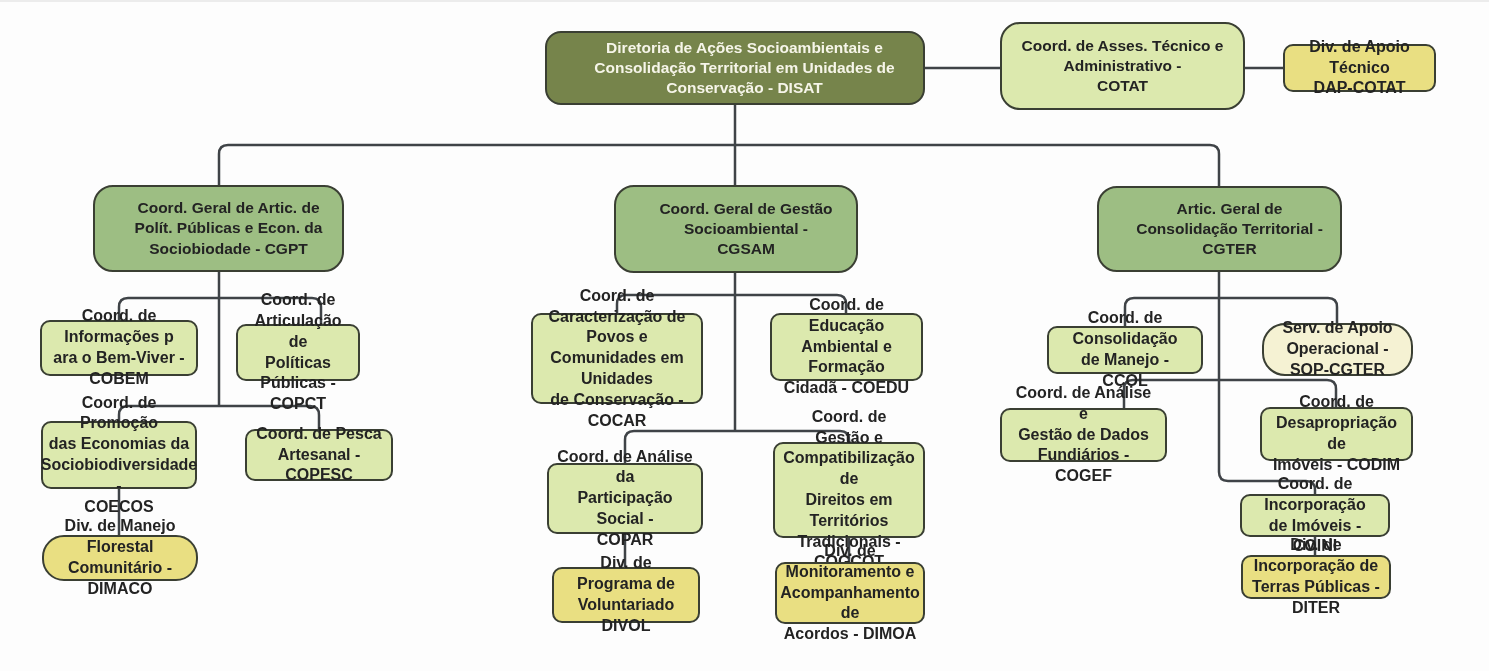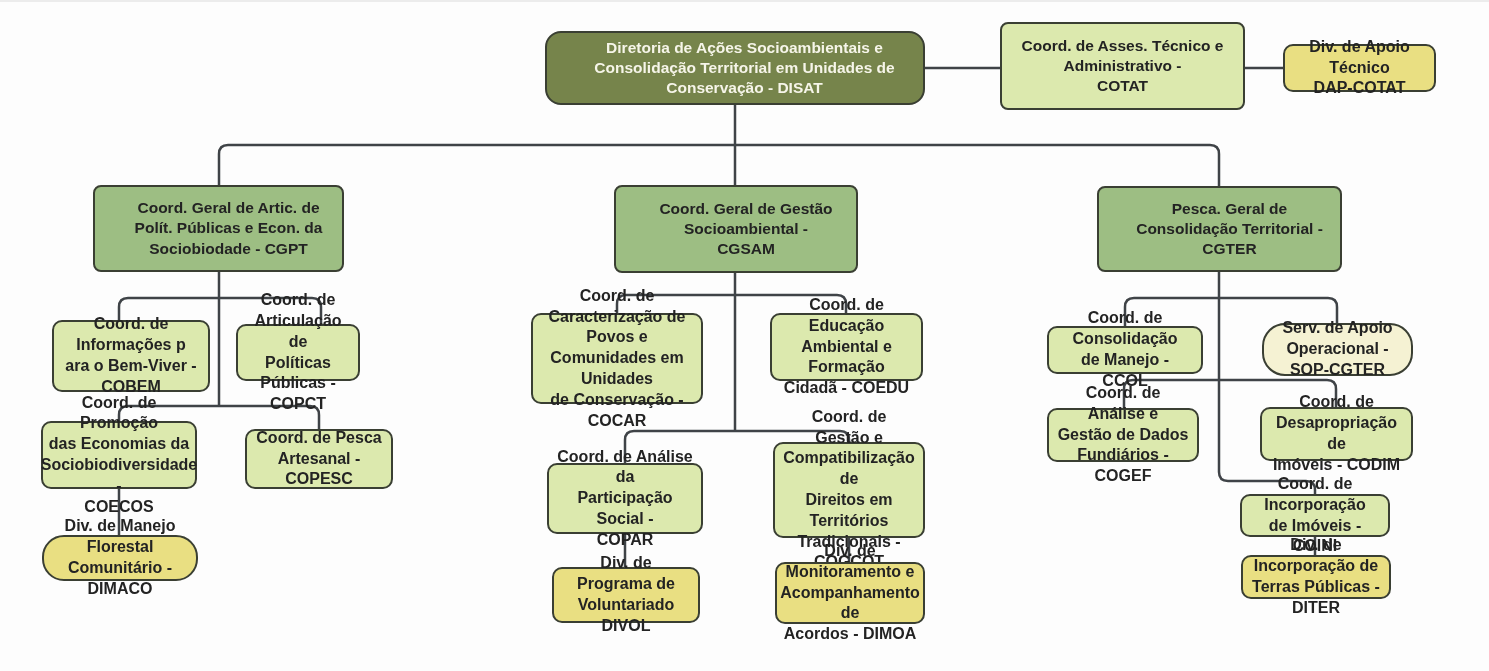--- a/index.html
+++ b/index.html
@@ -10,48 +10,48 @@
   html,body{margin:0;padding:0;}
   body{font-family:"Liberation Sans",sans-serif;background:#fff;}
   .canvas{position:relative;width:1489px;height:671px;background:var(--background);
           border-top:2px solid #ececec;overflow:hidden;}
   svg.wires{position:absolute;left:0;top:0;z-index:0;}
   svg.wires path{fill:none;stroke:var(--connector);stroke-width:2.5px;}
   .node{position:absolute;z-index:1;box-sizing:border-box;
         display:flex;align-items:center;justify-content:center;text-align:center;
         font-weight:700;color:var(--text);border:2px solid var(--node-border);
         white-space:pre-line;padding:4px 8px;line-height:1.3;}
-  .big{font-size:15.5px;border-radius:8px;}
+  .big{font-size:15.5px;border-radius:20px;}
   .small{font-size:16px;border-radius:10px;}
   .dark{background:var(--dark-fill);color:var(--dark-text);border-radius:16px;padding-left:27px;}
   .mid{background:var(--mid-fill);padding-left:28px;}
   .light{background:var(--light-fill);}
   .yellow{background:var(--yellow-fill);}
   .cream{background:var(--cream-fill);}
   
   #n-disat{left:545px;top:29px;width:380px;height:74px;}
   #n-cotat{left:1000px;top:20px;width:245px;height:88px;}
   #n-dap{left:1283px;top:42px;width:153px;height:48px;}
   #n-cgpt{left:93px;top:183px;width:251px;height:87px;}
   #n-cgsam{left:614px;top:183px;width:244px;height:88px;}
   #n-cgter{left:1097px;top:184px;width:245px;height:86px;}
-  #n-cobem{left:52px;top:318px;width:158px;height:72px;}
+  #n-cobem{left:40px;top:318px;width:158px;height:56px;}
   #n-copct{left:236px;top:322px;width:124px;height:57px;}
   #n-coecos{left:41px;top:419px;width:156px;height:68px;}
-  #n-copesc{left:245px;top:427px;width:148px;height:60px;}
+  #n-copesc{left:245px;top:427px;width:148px;height:52px;}
   #n-dimaco{left:42px;top:533px;width:156px;height:46px;border-radius:22px;}
   #n-cocar{left:531px;top:311px;width:172px;height:91px;}
   #n-coedu{left:770px;top:311px;width:153px;height:68px;}
   #n-copar{left:547px;top:461px;width:156px;height:71px;}
   #n-cogcot{left:773px;top:440px;width:152px;height:96px;}
   #n-divol{left:552px;top:565px;width:148px;height:56px;}
   #n-dimoa{left:775px;top:560px;width:150px;height:62px;}
   #n-ccol{left:1047px;top:324px;width:156px;height:48px;}
   #n-sop{left:1262px;top:321px;width:151px;height:53px;border-radius:23px;}
-  #n-cogef{left:1047px;top:406px;width:152px;height:54px;}
+  #n-cogef{left:1000px;top:406px;width:167px;height:54px;}
   #n-codim{left:1260px;top:405px;width:153px;height:54px;}
   #n-coini{left:1240px;top:492px;width:150px;height:43px;}
   #n-diter{left:1241px;top:553px;width:150px;height:44px;}
 </style>
 </head>
 <body>
 
 <div class="canvas">
 
   <svg class="wires" width="1489" height="671" viewBox="0 0 1489 671">
@@ -86,21 +86,21 @@
 Administrativo -
 COTAT</div>
   <div class="node yellow small" id="n-dap">Div. de Apoio Técnico
 DAP-COTAT</div>
   <div class="node mid big" id="n-cgpt">Coord. Geral de Artic. de
 Polít. Públicas e Econ. da
 Sociobiodade - CGPT</div>
   <div class="node mid big" id="n-cgsam">Coord. Geral de Gestão
 Socioambiental -
 CGSAM</div>
-  <div class="node mid big" id="n-cgter">Pesca. Geral de
+  <div class="node mid big" id="n-cgter">Artic. Geral de
 Consolidação Territorial -
 CGTER</div>
   <div class="node light small" id="n-cobem">Coord. de Informações p
 ara o Bem-Viver -
 COBEM</div>
   <div class="node light small" id="n-copct">Coord. de Articulação de
 Políticas Públicas -
 COPCT</div>
   <div class="node light small" id="n-coecos">Coord. de Promoção
 das Economias da

